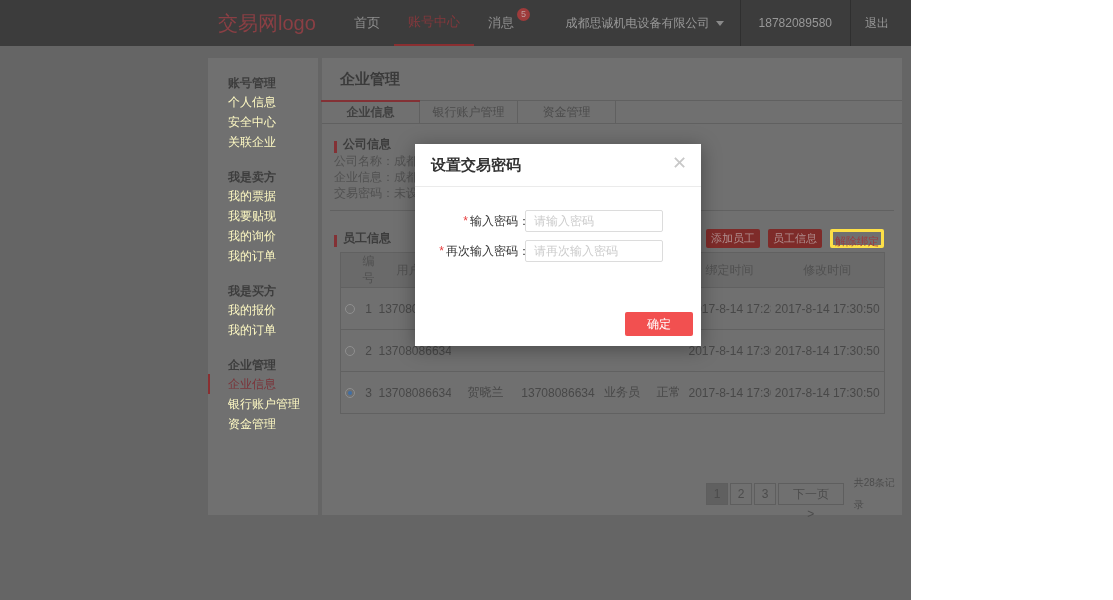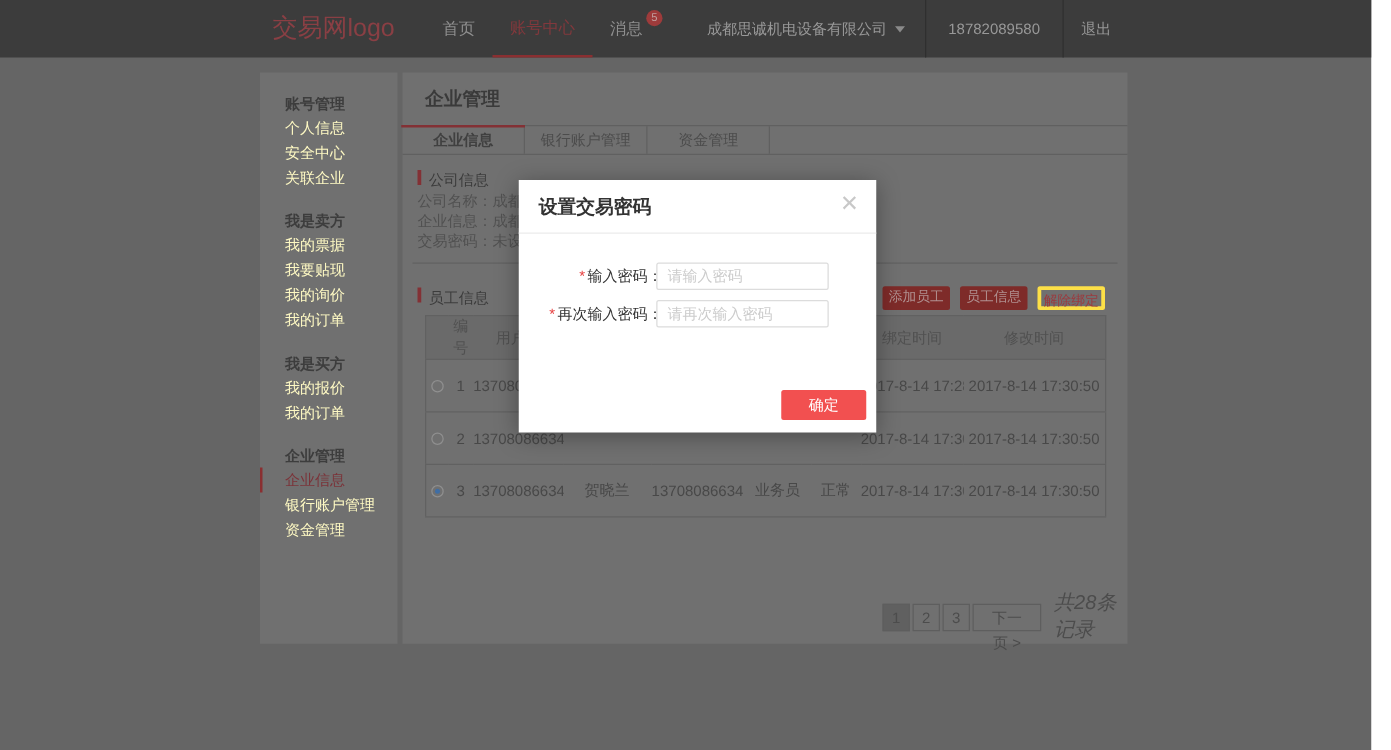--- a/index.html
+++ b/index.html
@@ -1,18 +1,18 @@
 <!DOCTYPE html>
 <html style="--header_bg: #3c3c3c; --page_bg: #656565; --card_bg: #707070; --dim_red: #833135; --confirm_red: #f25050; --status_green: #41805b;"><head>
 <meta charset="utf-8">
 <style>
   * { margin:0; padding:0; box-sizing:border-box; }
   html,body { width:1113px; height:600px; }
   body { font-family:"Liberation Sans","DejaVu Sans",sans-serif; }
-  .page { position:relative; width:1097px; height:600px; background:var(--page_bg,#656565); overflow:hidden; }
+  .page { position:relative; width:911px; height:600px; background:var(--page_bg,#656565); overflow:hidden; }
 
   
   .hd { position:absolute; top:0; left:0; width:1113px; height:46px; background:var(--header_bg,#3c3c3c); }
   .logo { position:absolute; left:218px; top:0; height:46px; line-height:46px; font-size:20px; color:#8a3f44; cursor:pointer; }
   .nav { position:absolute; left:340px; top:0; height:46px; display:flex; }
   .nav-item { position:relative; height:46px; line-height:46px; padding:0 14px; font-size:13px; color:#8f8f8f; cursor:pointer; text-decoration:none; }
   .nav-item.active { color:#82383c; border-bottom:2px solid #8a2f31; line-height:44px;text-align:right; }
   .badge { position:absolute; top:8px; right:-2px; min-width:13px; height:13px; line-height:13px; border-radius:7px; background:#9e3b3b; color:#bf9d9d; font-size:9px; text-align:center; padding:0 2px; }
   .hd-right { position:absolute; right:208px; top:0; height:46px; display:flex; align-items:stretch; }
   .hd-right > div, .hd-right > a { display:flex; align-items:center; font-size:12px; color:#989898; }
@@ -28,21 +28,21 @@
   .sb-item { height:20px; line-height:20px; font-size:12px; color:#fef9c3; cursor:pointer; }
   .sb-item.active { color:#7b3339; margin-left:-20px; padding-left:18px; border-left:2px solid #8a2f31; }
 
   
   .main { position:absolute; left:322px; top:58px; width:580px; height:457px; background:var(--card_bg,#707070); }
   .main-title { position:absolute; top:12px; left:18px; font-size:15px; font-weight:bold; color:#3a3a3a; }
   .tabbar { position:absolute; top:42px; left:0; width:100%; height:24px; border-top:1px solid #606060; border-bottom:1px solid #606060; display:flex; }
   .tab { width:98px; height:100%; line-height:22px; text-align:center; font-size:12px; color:#4c4c4c; border-right:1px solid #606060; cursor:pointer; position:relative; }
   .tab.active { font-weight:bold; color:#404040; }
   .tab.active::before { content:""; position:absolute; top:-1px; left:-1px; right:-1px; height:2px; background:var(--dim_red,#8a2f31); }
-  .sec-h { position:absolute; left:12px; font-size:12px; font-weight:normal; color:#3c3c3c; display:flex; align-items:flex-start; }
+  .sec-h { position:absolute; left:12px; font-size:12px; font-weight:bold; color:#3c3c3c; display:flex; align-items:flex-end; }
   .sec-bar { display:inline-block; width:3px; height:12px; background:var(--dim_red,#833135); margin-right:6px; }
   .info-rows { position:absolute; top:95px; left:12px; }
   .info-row { height:16px; line-height:16px; font-size:12px; color:#515151; }
   .main-divider { position:absolute; top:152px; left:8px; right:8px; height:1px; background:#616161; }
   .emp-actions { position:absolute; top:171px; left:384px; display:flex; }
   .btn { width:54px; height:19px; line-height:19px; text-align:center; font-size:11px; border-radius:2px; margin-right:8px; cursor:pointer; }
   .btn.filled { background:#7e2b29; color:#b09090; }
   .btn.outline { background:transparent; border:3px solid #fde047; color:#9c3a3e; margin-right:0; }
 
   
@@ -51,21 +51,21 @@
   .emp-table td { height:42px; font-size:12px; color:#484848; text-align:center; border-bottom:1px solid #616161; overflow:hidden; white-space:nowrap; }
   .status-ok { color:var(--status_green,#41805b); }
   .radio { display:inline-block; width:10px; height:10px; border:1px solid #8f8f8f; border-radius:50%; position:relative; cursor:pointer; vertical-align:middle; }
   .radio.checked::after { content:""; position:absolute; left:2px; top:2px; width:4px; height:4px; border-radius:50%; background:#3f6ea5; }
 
   
   .pager { position:absolute; top:414px; left:384px; display:flex; align-items:center; }
   .pg-box { min-width:22px; height:22px; line-height:20px; text-align:center; font-size:12px; color:#4c4c4c; border:1px solid #5e5e5e; margin-right:2px; cursor:pointer; background:transparent; }
   .pg-box.active { background:#606060; }
   .pg-next { padding:0 10px; }
-  .pg-total { font-size:16px; color:#4c4c4c; margin-left:8px; line-height:22px;font-style:italic; }
+  .pg-total { font-size:10px; color:#4c4c4c; margin-left:8px; line-height:22px; }
 
   
   .modal { position:absolute; left:415px; top:144px; width:286px; height:202px; background:#ffffff; box-shadow:0 3px 18px rgba(0,0,0,0.35); }
   .modal-title { position:absolute; top:12px; left:16px; font-size:15px; font-weight:bold; color:#333333; }
   .modal-close { position:absolute; top:10px; right:14px; font-size:18px; color:#c8c8c8; cursor:pointer; line-height:1; }
   .modal-hr { position:absolute; top:42px; left:0; width:100%; height:1px; background:#ebebeb; }
   .m-row { position:absolute; left:0; width:100%; height:22px; }
   .m-row1 { top:66px; } .m-row2 { top:96px; }
   .m-label { position:absolute; right:171px; top:0; width:120px; text-align:right; font-size:12px; color:#333333; line-height:22px; white-space:nowrap; }
   .req { color:#e74040; margin-right:2px; }

